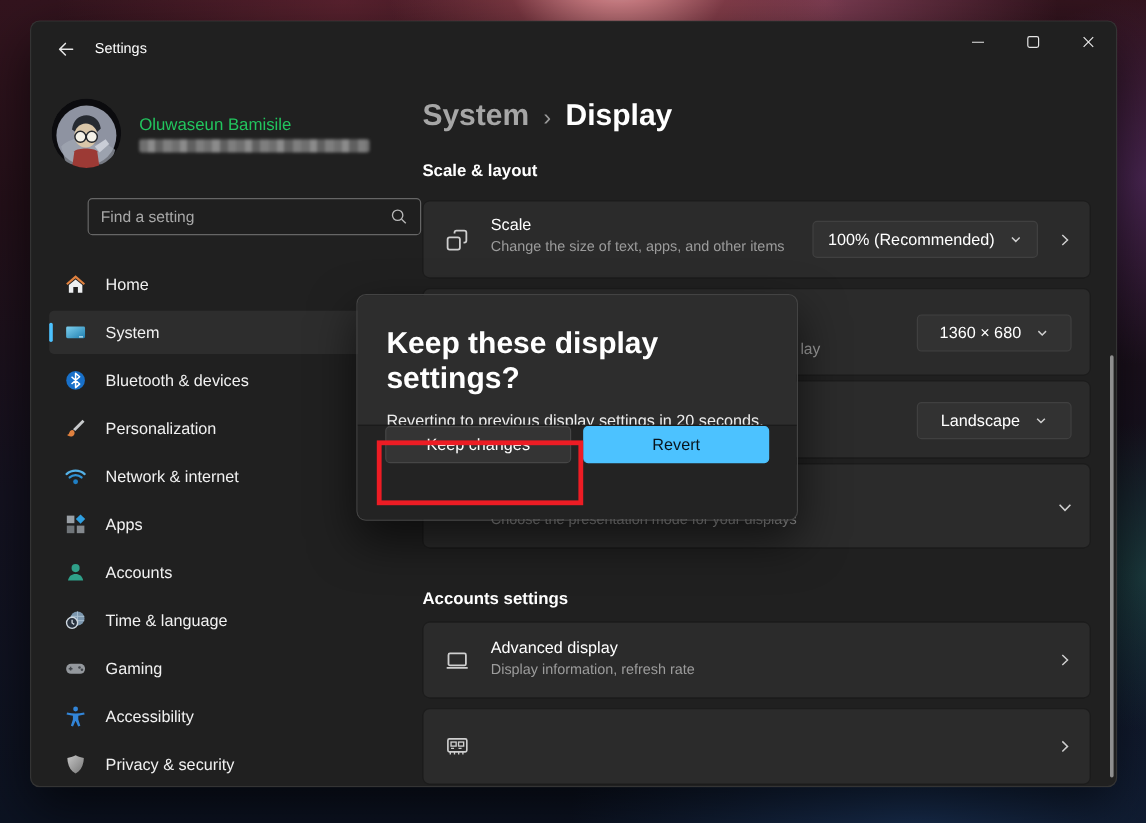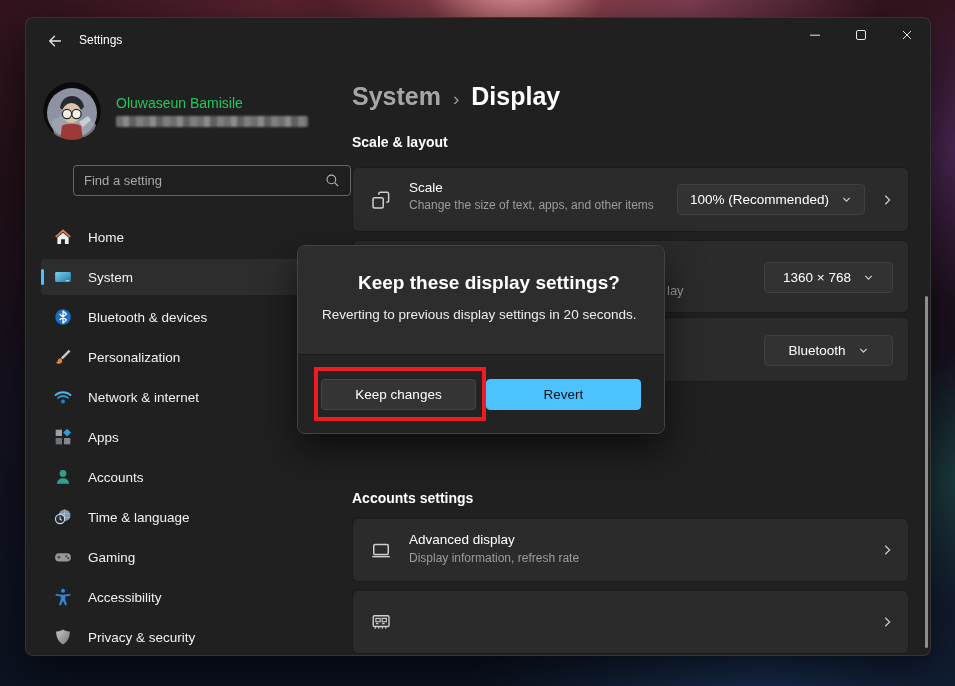--- a/index.html
+++ b/index.html
@@ -64,24 +64,24 @@
   .card-desc { position:absolute; left:56px; font-size:12px; color:#9c9c9c; line-height:14px; max-width:250px; }
   .chev-right { position:absolute; right:14px; top:50%; transform:translateY(-50%); width:14px; height:14px; }
   .dropdown { position:absolute; height:31px; background:#323232; border:1px solid #404040; border-radius:4px;
     display:flex; align-items:center; justify-content:center; gap:12px; color:#fff; font-size:13.5px; }
   .frag { position:absolute; font-size:13px; color:#9c9c9c; }
   
   .dialog { position:absolute; left:271px; top:227px; width:368px; height:189px; z-index:10;
     border-radius:8px; overflow:hidden; border:1px solid #434343;
     box-shadow:0 16px 38px rgba(0,0,0,.6); }
   .dlg-content { position:absolute; left:0; top:0; right:0; height:108px; background:#2d2d2d; padding:26px 24px 0; }
-  .dlg-title { font-size:19px; font-weight:700; color:#fff;margin-left:36px; }
+  .dlg-title { font-size:25px; font-weight:700; color:#fff; }
   .dlg-body { margin-top:13px; font-size:13.5px; color:#ededed; }
   .dlg-footer { position:absolute; left:0; top:108px; right:0; bottom:0; background:#232323;
-    display:flex; align-items:center; gap:10px; padding:0 23px; border-top:1px solid #1b1b1b; }
+    display:flex; align-items:flex-start; gap:10px; padding:0 23px; border-top:1px solid #1b1b1b; }
   .btn { flex:1; height:31px; border-radius:4px; display:flex; align-items:center; justify-content:center;
     font-size:13.5px; font-family:inherit; }
   .btn-secondary { background:#343434; border:1px solid #464646; color:#fff; }
   .btn-accent { background:#4cc2ff; border:1px solid #4cc2ff; color:#08141c; }
   .red-rect { position:absolute; left:16px; top:121px; width:172px; height:54px;
     border:4px solid #ed1c24; z-index:12; }
   
   .scroll-thumb { position:absolute; right:2px; top:278px; width:3px; height:352px;
     background:#8f8f8f; border-radius:2px; z-index:6; }
   svg { display:block; }
@@ -299,40 +299,48 @@
     <span class="chev-right">
         <svg width="14" height="14" viewBox="0 0 16 16">
           <path d="M6 3.2l5 4.8-5 4.8" stroke="#d0d0d0" stroke-width="1.4" fill="none"></path>
         </svg>
       </span>
   </div>
 
   <div class="card" style="top:222px; height:73px;">
     <span class="frag" style="left:314px; top:42px;">lay</span>
     <div class="dropdown" style="left:411px; top:21px; width:129px;">
-      <span>1360 × 768</span>
+      <span>1360 × 680</span>
       <span>
           <svg width="11" height="11" viewBox="0 0 12 12">
             <path d="M2.5 4.3 6 7.8l3.5-3.5" stroke="#d0d0d0" stroke-width="1.3" fill="none"></path>
           </svg>
         </span>
     </div>
   </div>
 
   <div class="card" style="top:299px; height:65px;">
     <div class="dropdown" style="left:411px; top:17px; width:129px;">
-      <span>Bluetooth</span>
+      <span>Landscape</span>
       <span>
           <svg width="11" height="11" viewBox="0 0 12 12">
             <path d="M2.5 4.3 6 7.8l3.5-3.5" stroke="#d0d0d0" stroke-width="1.3" fill="none"></path>
           </svg>
         </span>
     </div>
   </div>
 
+  <div class="card" style="top:368px; height:71px;">
+    <div class="card-desc" style="top:39px; max-width:420px;">Choose the presentation mode for your displays</div>
+    <span class="chev-right">
+        <svg width="15" height="15" viewBox="0 0 16 16">
+          <path d="M3.2 6l4.8 5 4.8-5" stroke="#d0d0d0" stroke-width="1.4" fill="none"></path>
+        </svg>
+      </span>
+  </div>
 
   <div class="sec-hdr" style="left:326px; top:472px;">Accounts settings</div>
 
   <div class="card" style="top:500px; height:64px;">
     <span class="card-ic">
       <svg width="20" height="20" viewBox="0 0 16 16">
           <rect x="2.2" y="3.6" width="11.6" height="8" rx="1" stroke="#cfcfcf" stroke-width="1.2" fill="none"></rect>
           <path d="M1 13.3h14" stroke="#cfcfcf" stroke-width="1.2"></path>
         </svg>
     </span>

